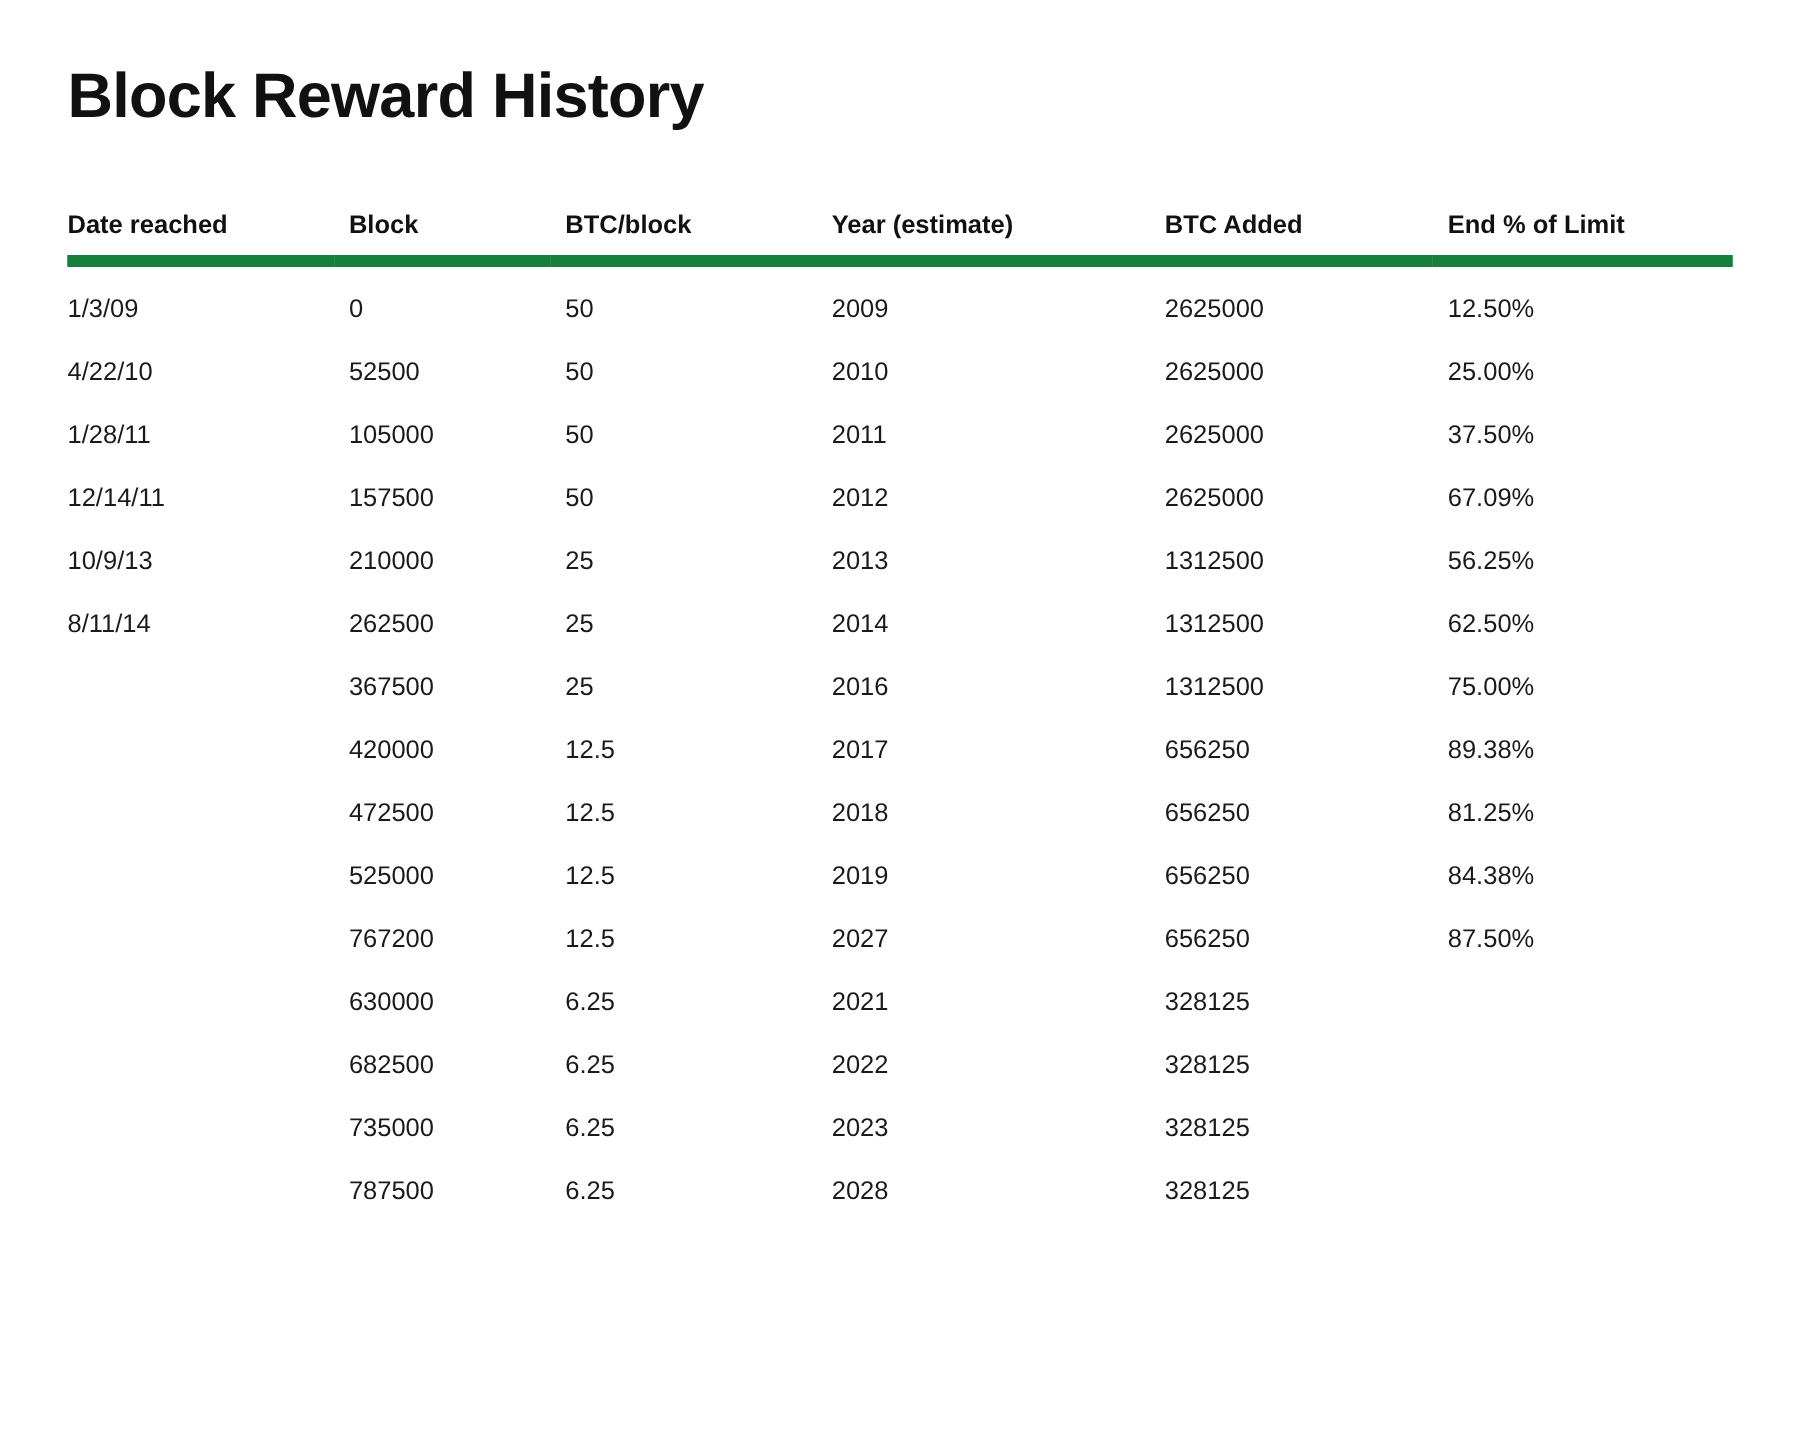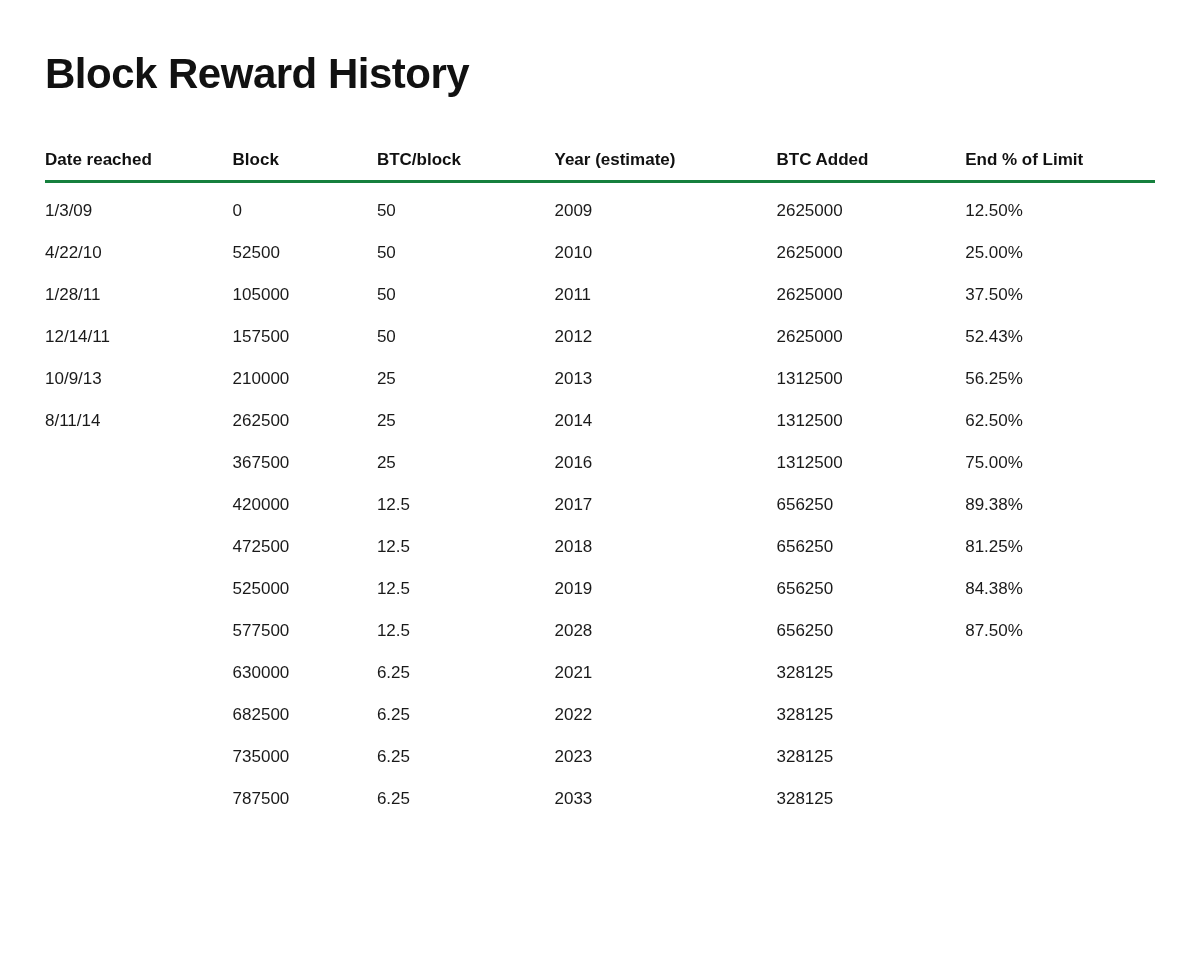--- a/index.html
+++ b/index.html
@@ -16,35 +16,34 @@
       min-height: 970px;
       padding: 40px 45px;
     }
 
     .page-title {
       font-size: 42px;
       font-weight: 800;
       color: #111111;
       margin-bottom: 40px;
       letter-spacing: -0.5px;
-      margin-top: 10px;
     }
 
     table {
       width: 100%;
       border-collapse: collapse;
     }
 
     thead tr th {
       font-size: 17px;
       font-weight: 700;
       color: #111111;
       text-align: left;
       padding: 12px 10px 10px 10px;
-      border-bottom: 3px solid #15803d;
+      border-bottom: 8px solid #15803d;
     }
 
     thead tr th:first-child {
       padding-left: 0;
     }
 
     tbody tr td {
       font-size: 17px;
       color: #1a1a1a;
       padding: 11px 10px;
@@ -107,21 +106,21 @@
         <td>2011</td>
         <td>2625000</td>
         <td>37.50%</td>
       </tr>
       <tr>
         <td>12/14/11</td>
         <td>157500</td>
         <td>50</td>
         <td>2012</td>
         <td>2625000</td>
-        <td>52.43%</td>
+        <td>67.09%</td>
       </tr>
       <tr>
         <td>10/9/13</td>
         <td>210000</td>
         <td>25</td>
         <td>2013</td>
         <td>1312500</td>
         <td>56.25%</td>
       </tr>
       <tr>
@@ -159,52 +158,52 @@
       <tr>
         <td></td>
         <td>525000</td>
         <td>12.5</td>
         <td>2019</td>
         <td>656250</td>
         <td>84.38%</td>
       </tr>
       <tr>
         <td></td>
-        <td>577500</td>
-        <td>12.5</td>
+        <td>767200</td>
+        <td>12.5</td>
+        <td>2027</td>
+        <td>656250</td>
+        <td>87.50%</td>
+      </tr>
+      <tr>
+        <td></td>
+        <td>630000</td>
+        <td>6.25</td>
+        <td>2021</td>
+        <td>328125</td>
+        <td></td>
+      </tr>
+      <tr>
+        <td></td>
+        <td>682500</td>
+        <td>6.25</td>
+        <td>2022</td>
+        <td>328125</td>
+        <td></td>
+      </tr>
+      <tr>
+        <td></td>
+        <td>735000</td>
+        <td>6.25</td>
+        <td>2023</td>
+        <td>328125</td>
+        <td></td>
+      </tr>
+      <tr>
+        <td></td>
+        <td>787500</td>
+        <td>6.25</td>
         <td>2028</td>
-        <td>656250</td>
-        <td>87.50%</td>
-      </tr>
-      <tr>
-        <td></td>
-        <td>630000</td>
-        <td>6.25</td>
-        <td>2021</td>
-        <td>328125</td>
-        <td></td>
-      </tr>
-      <tr>
-        <td></td>
-        <td>682500</td>
-        <td>6.25</td>
-        <td>2022</td>
-        <td>328125</td>
-        <td></td>
-      </tr>
-      <tr>
-        <td></td>
-        <td>735000</td>
-        <td>6.25</td>
-        <td>2023</td>
-        <td>328125</td>
-        <td></td>
-      </tr>
-      <tr>
-        <td></td>
-        <td>787500</td>
-        <td>6.25</td>
-        <td>2033</td>
         <td>328125</td>
         <td></td>
       </tr>
     </tbody>
 </table>
 
 </body></html>

